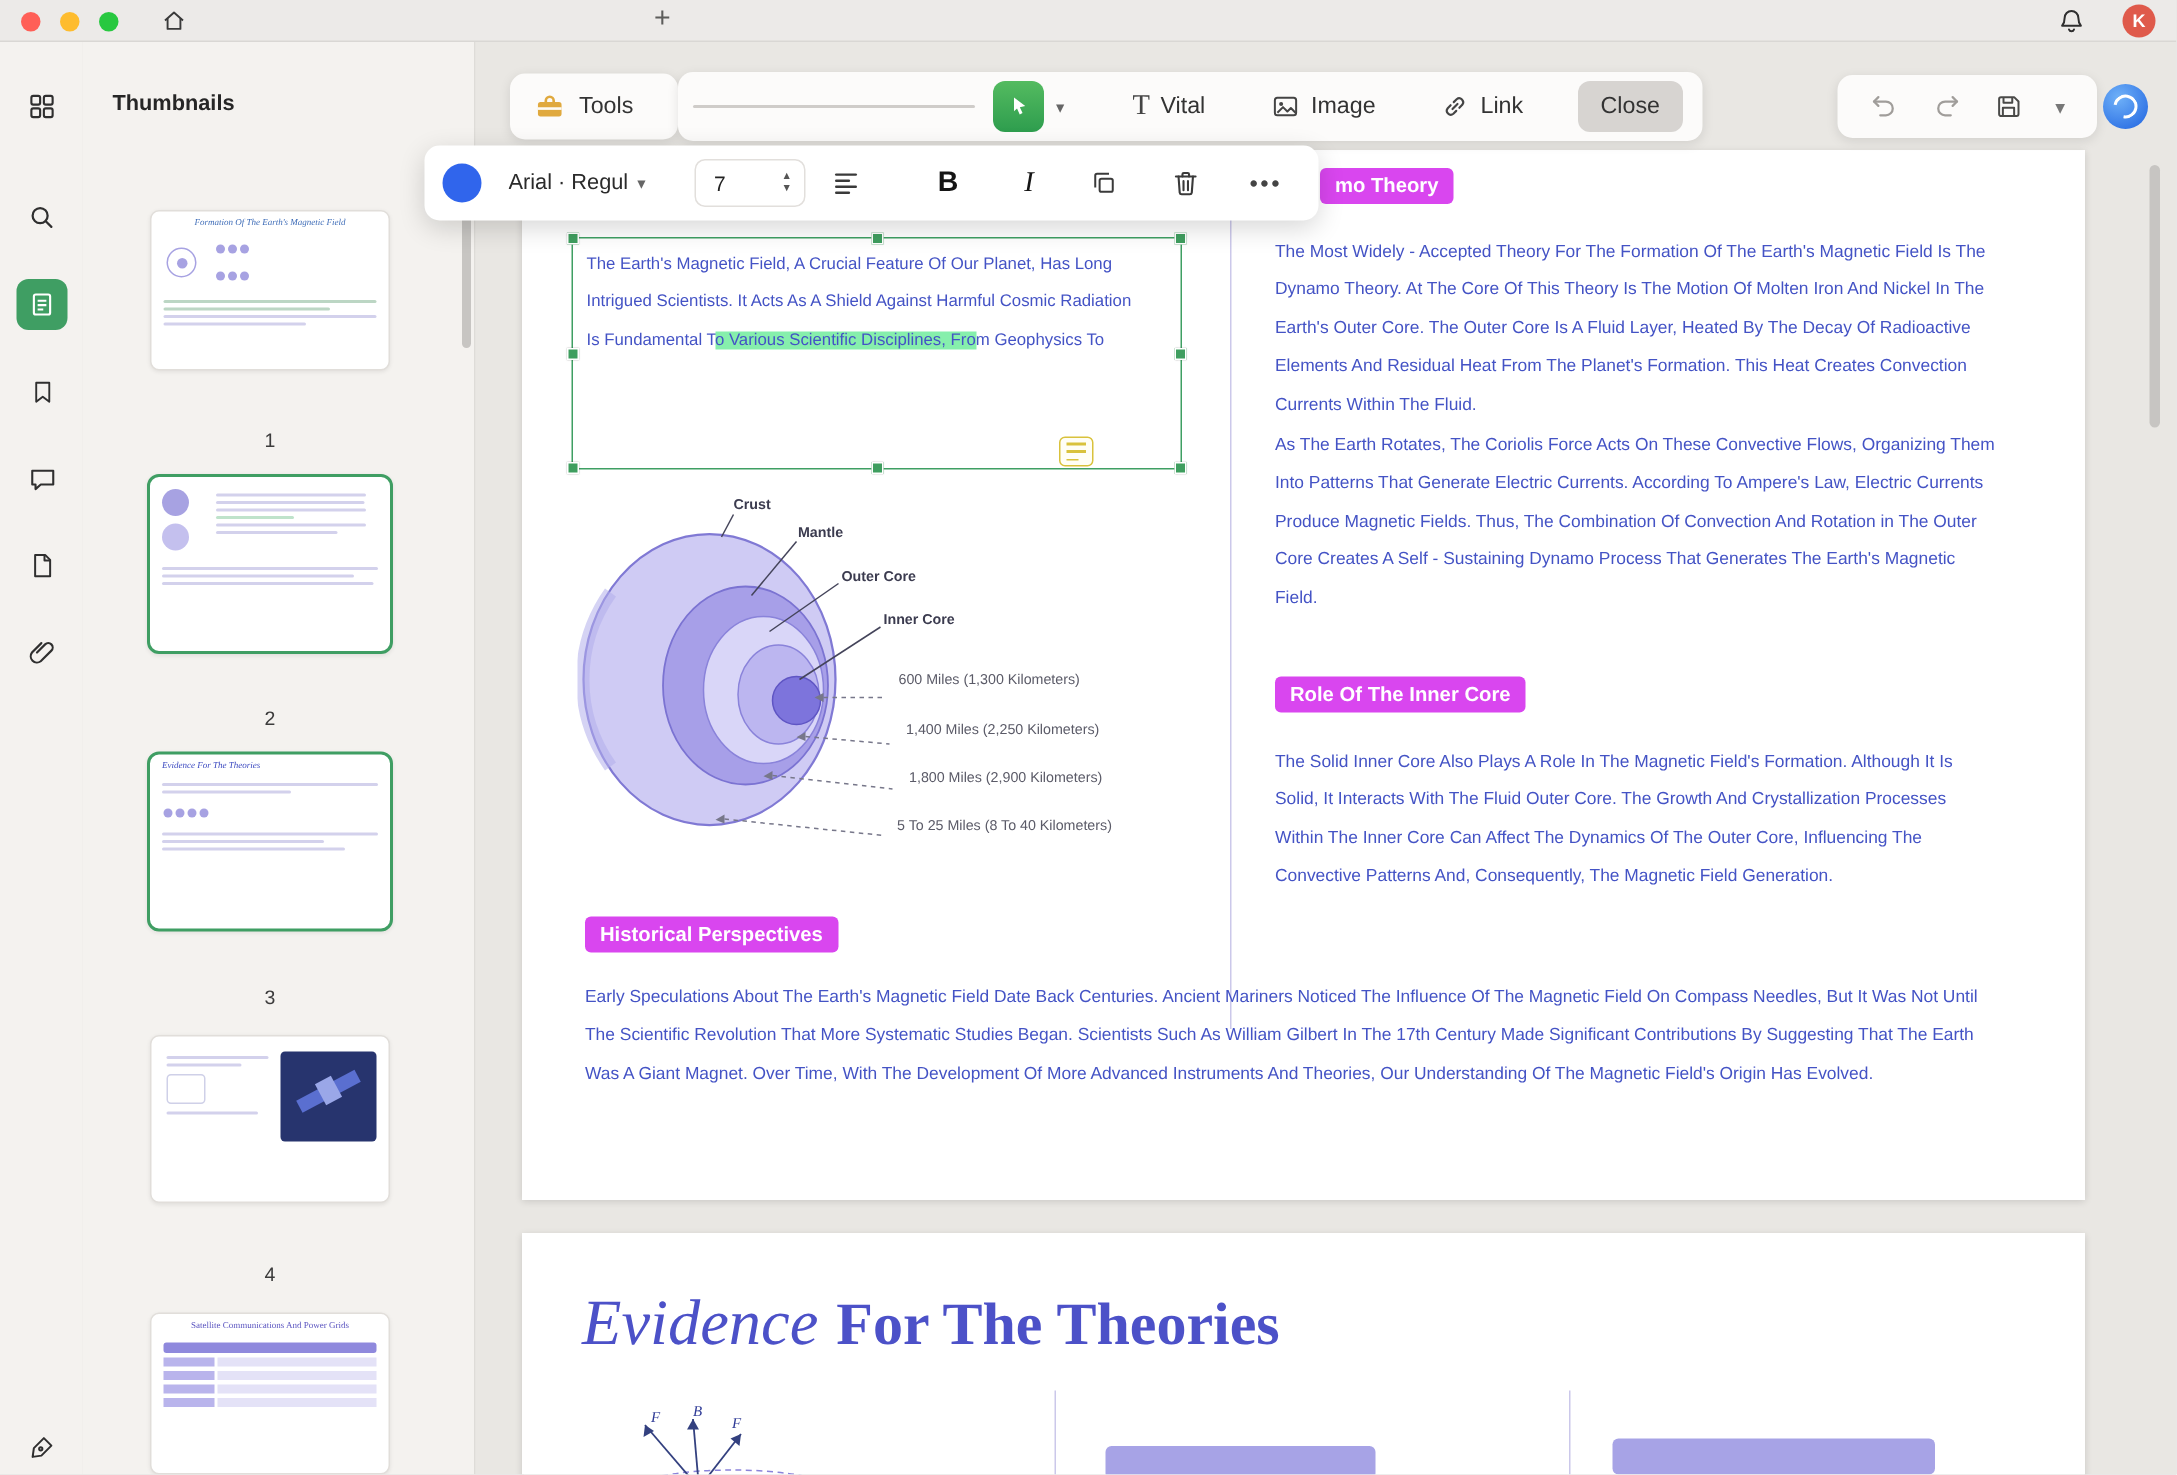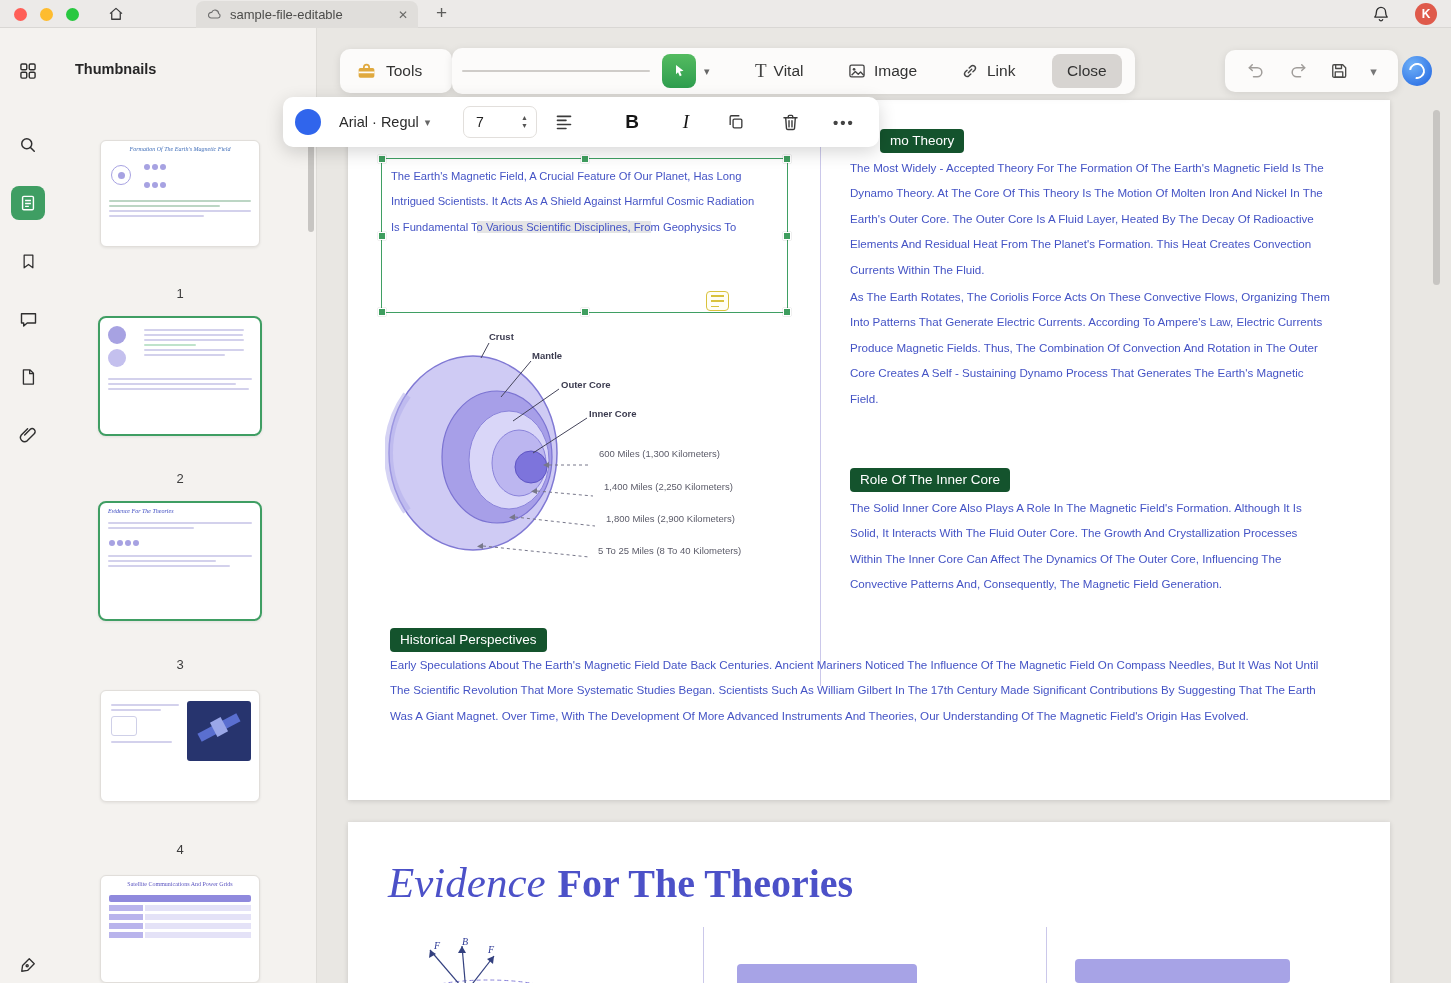--- a/index.html
+++ b/index.html
@@ -65,25 +65,25 @@
   .sizeval { flex:1; padding-left:12px; font-size:14px; color:#222; }
   .stepcol { display:flex; flex-direction:column; line-height:8px; padding-right:8px; }
   .stepcol span { font-size:7px; color:#555; }
   .fmticon { position:absolute; top:12px; display:flex; align-items:center; justify-content:center; width:26px; height:26px; }
   .bI { font-size:19px; color:#151515; }
 
   
   .page { position:absolute; left:348px; width:1042px; background:#fff;
     box-shadow:0 1px 5px rgba(0,0,0,.14); z-index:1; }
   .doctext { color:#4453c5; font-size:11.6px; line-height:25.4px; }
-  .badge { position:absolute; background:#14532d; color:#fff; font-weight:normal; font-size:13.5px;
-    padding:4px 10px 5px; border-radius:4px; white-space:nowrap;margin-top:17px; }
+  .badge { position:absolute; background:#d946ef; color:#fff; font-weight:bold; font-size:13.5px;
+    padding:4px 10px 5px; border-radius:4px; white-space:nowrap; }
   .sel-block { position:absolute; border:1.5px solid #3f9f63; }
   .sline { white-space:nowrap; color:#4453c5; font-size:11.2px; line-height:25.3px; padding-left:9px; }
-  .hl { background:#e5e5e5; }
+  .hl { background:#86efac; }
   .handle { position:absolute; width:8px; height:8px; background:#3f9e5f; border:1px solid #fff;
     box-shadow:0 0 1px rgba(0,0,0,.35); transform:translate(-50%,-50%); }
   .dlabel { position:absolute; font-size:9.5px; font-weight:bold; color:#3b3b4f; white-space:nowrap; }
   .mlabel { position:absolute; font-size:9.5px; color:#5b5b68; white-space:nowrap; }
   .coldiv { position:absolute; width:1px; background:#cbc8ea; }
   .noteicon { position:absolute; width:23px; height:20px; background:#fffef5; border:1.5px solid #d9c23c;
     border-radius:4px; padding:3px 4px; display:flex; flex-direction:column; justify-content:space-between; }
   .noteicon i { display:block; height:1.5px; background:#d9c23c; }
 
   .p2title { font-family:"Liberation Serif", serif; color:#4c51c8; white-space:nowrap; }
@@ -100,29 +100,20 @@
 
   <div class="titlebar">
     <div class="tl" style="left:14px;background:#ff5f57;"></div>
     <div class="tl" style="left:40px;background:#febc2e;"></div>
     <div class="tl" style="left:66px;background:#28c840;"></div>
     <div class="abs" style="left:107px;top:5px;">
       <svg viewBox="0 0 24 24" width="18" height="18" fill="none" stroke="#3a3a3a" stroke-width="1.7" stroke-linejoin="round">
           <path d="M4 11.5 L12 4.5 l8 7"></path>
           <path d="M6.3 9.6 V19 h11.4 V9.6"></path>
         </svg>
-    </div>
-    <div class="tab">
-      <span style="display:flex;">
-        <svg viewBox="0 0 24 24" width="17" height="17" fill="none" stroke="#6f6f6f" stroke-width="1.6">
-            <path d="M7.5 17 a4 4 0 1 1 .6-7.96 A5 5 0 0 1 17.8 10.5 a3.4 3.4 0 0 1-.8 6.5 Z"></path>
-          </svg>
-      </span>
-      <span class="tabtitle">sample-file-editable</span>
-      <span class="tabclose">✕</span>
     </div>
     <div class="plus">+</div>
     <div class="abs" style="left:1371px;top:4px;">
       <svg viewBox="0 0 24 24" width="20" height="20" fill="none" stroke="#2f2f2f" stroke-width="1.6" stroke-linecap="round" stroke-linejoin="round">
           <path d="M12 4 a5.5 5.5 0 0 1 5.5 5.5 c0 3.6 1 5 2 6.2 H4.5 c1-1.2 2-2.6 2-6.2 A5.5 5.5 0 0 1 12 4 Z"></path>
           <path d="M10 18.8 a2.1 2.1 0 0 0 4 0"></path>
         </svg>
     </div>
     <div class="avatar">K</div>
   </div>

